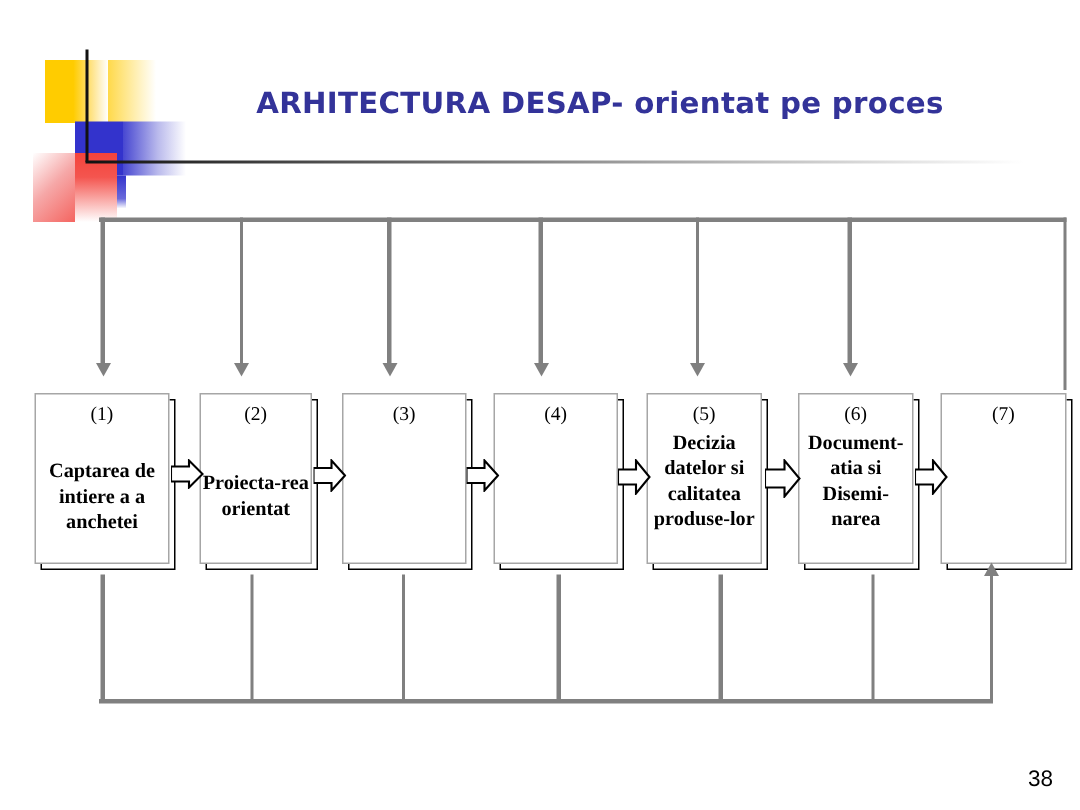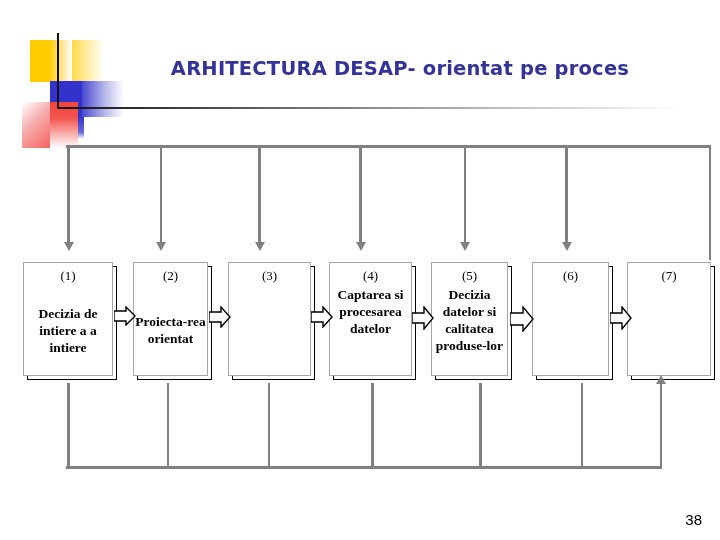--- a/index.html
+++ b/index.html
@@ -202,21 +202,21 @@
   <div class="v-down thick" style="left:565px;">
       <span class="head"></span>
     </div>
   <div class="v-plain" style="left:709px; top:145px; height:115px;"></div>
 
   <div class="pbox" style="left:23px; width:94px;">
     <div class="outer"></div>
     <div class="inner"></div>
     <div class="content">
       <div class="num">(1)</div>
-      <div class="label">Decizia de intiere a a intiere</div>
+      <div class="label">Captarea de intiere a a anchetei</div>
     </div>
   </div>
 
   <div class="pbox" style="left:133px; width:79px;">
     <div class="outer"></div>
     <div class="inner"></div>
     <div class="content">
       <div class="num">(2)</div>
       <div class="label">Proiecta-rea orientat</div>
     </div>
@@ -228,38 +228,38 @@
     <div class="content">
       <div class="num">(3)</div>
     </div>
   </div>
 
   <div class="pbox tall-label" style="left:329px; width:87px;">
     <div class="outer"></div>
     <div class="inner"></div>
     <div class="content">
       <div class="num">(4)</div>
-      <div class="label">Captarea si procesarea datelor</div>
     </div>
   </div>
 
   <div class="pbox tall-label" style="left:431px; width:81px;">
     <div class="outer"></div>
     <div class="inner"></div>
     <div class="content">
       <div class="num">(5)</div>
       <div class="label">Decizia datelor si calitatea produse-lor</div>
     </div>
   </div>
 
   <div class="pbox tall-label" style="left:532px; width:81px;">
     <div class="outer"></div>
     <div class="inner"></div>
     <div class="content">
       <div class="num">(6)</div>
+      <div class="label">Document-atia si Disemi-narea</div>
     </div>
   </div>
 
   <div class="pbox" style="left:627px; width:88px;">
     <div class="outer"></div>
     <div class="inner"></div>
     <div class="content">
       <div class="num">(7)</div>
     </div>
   </div>

